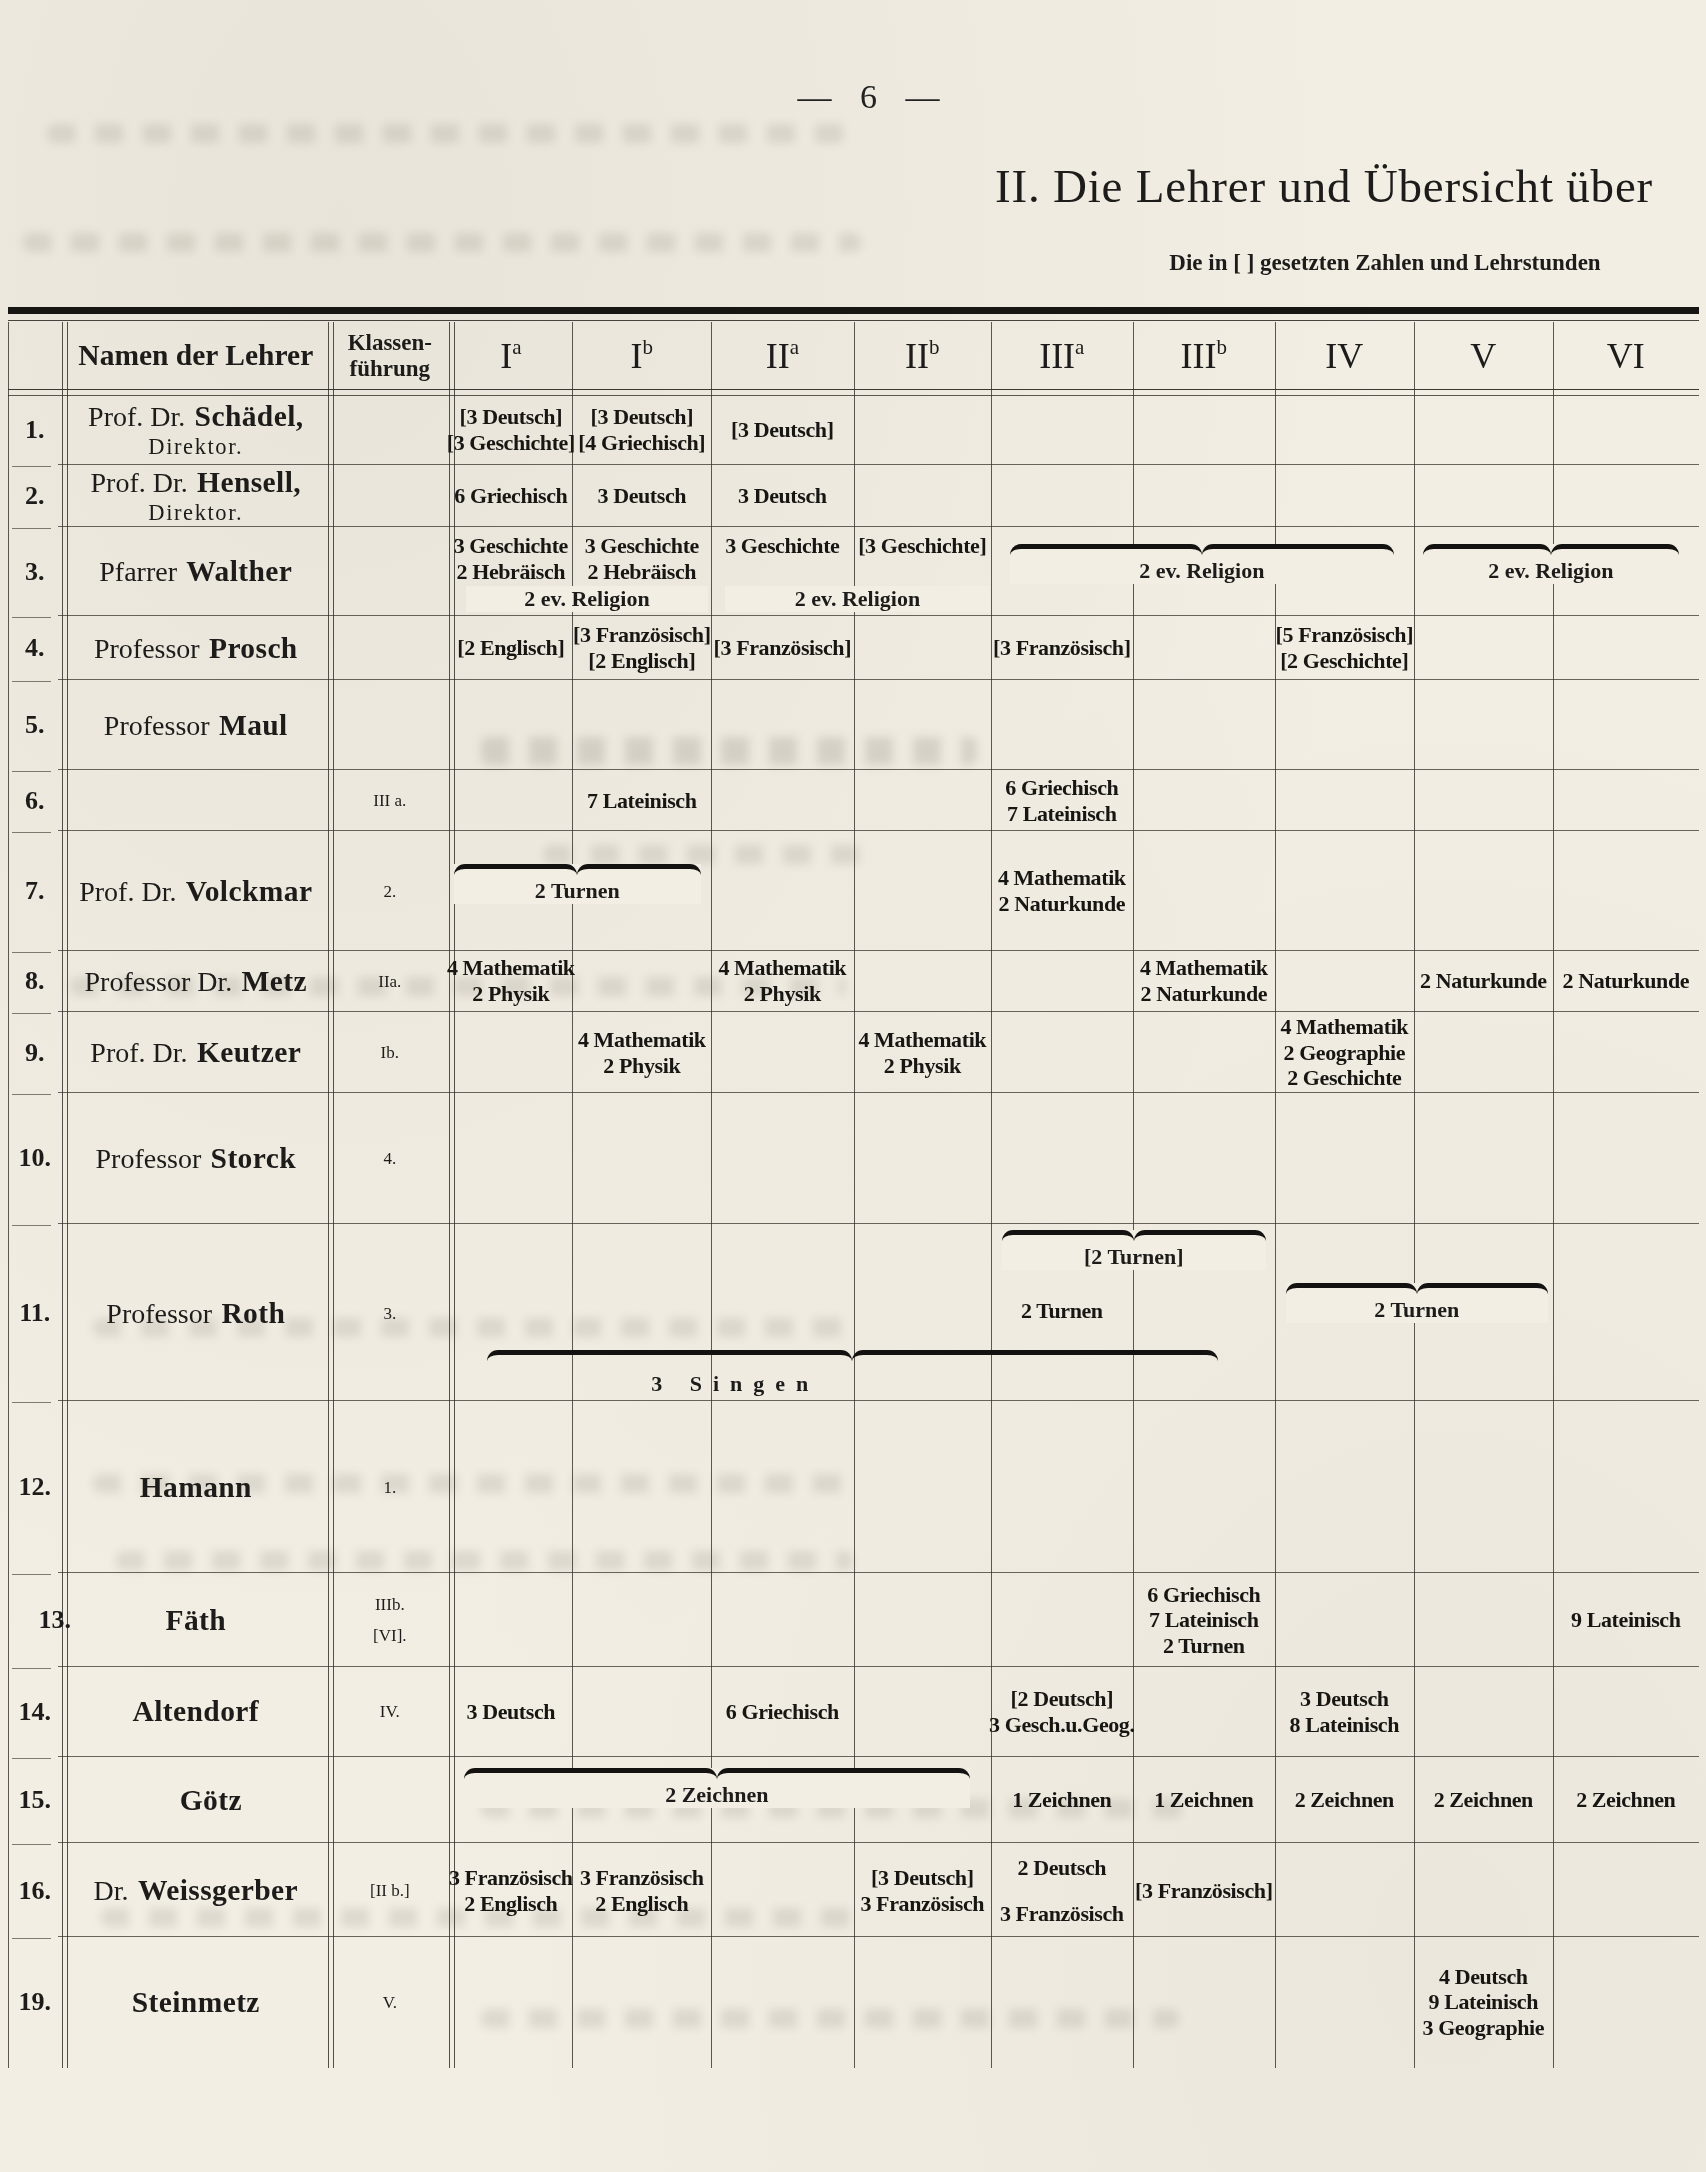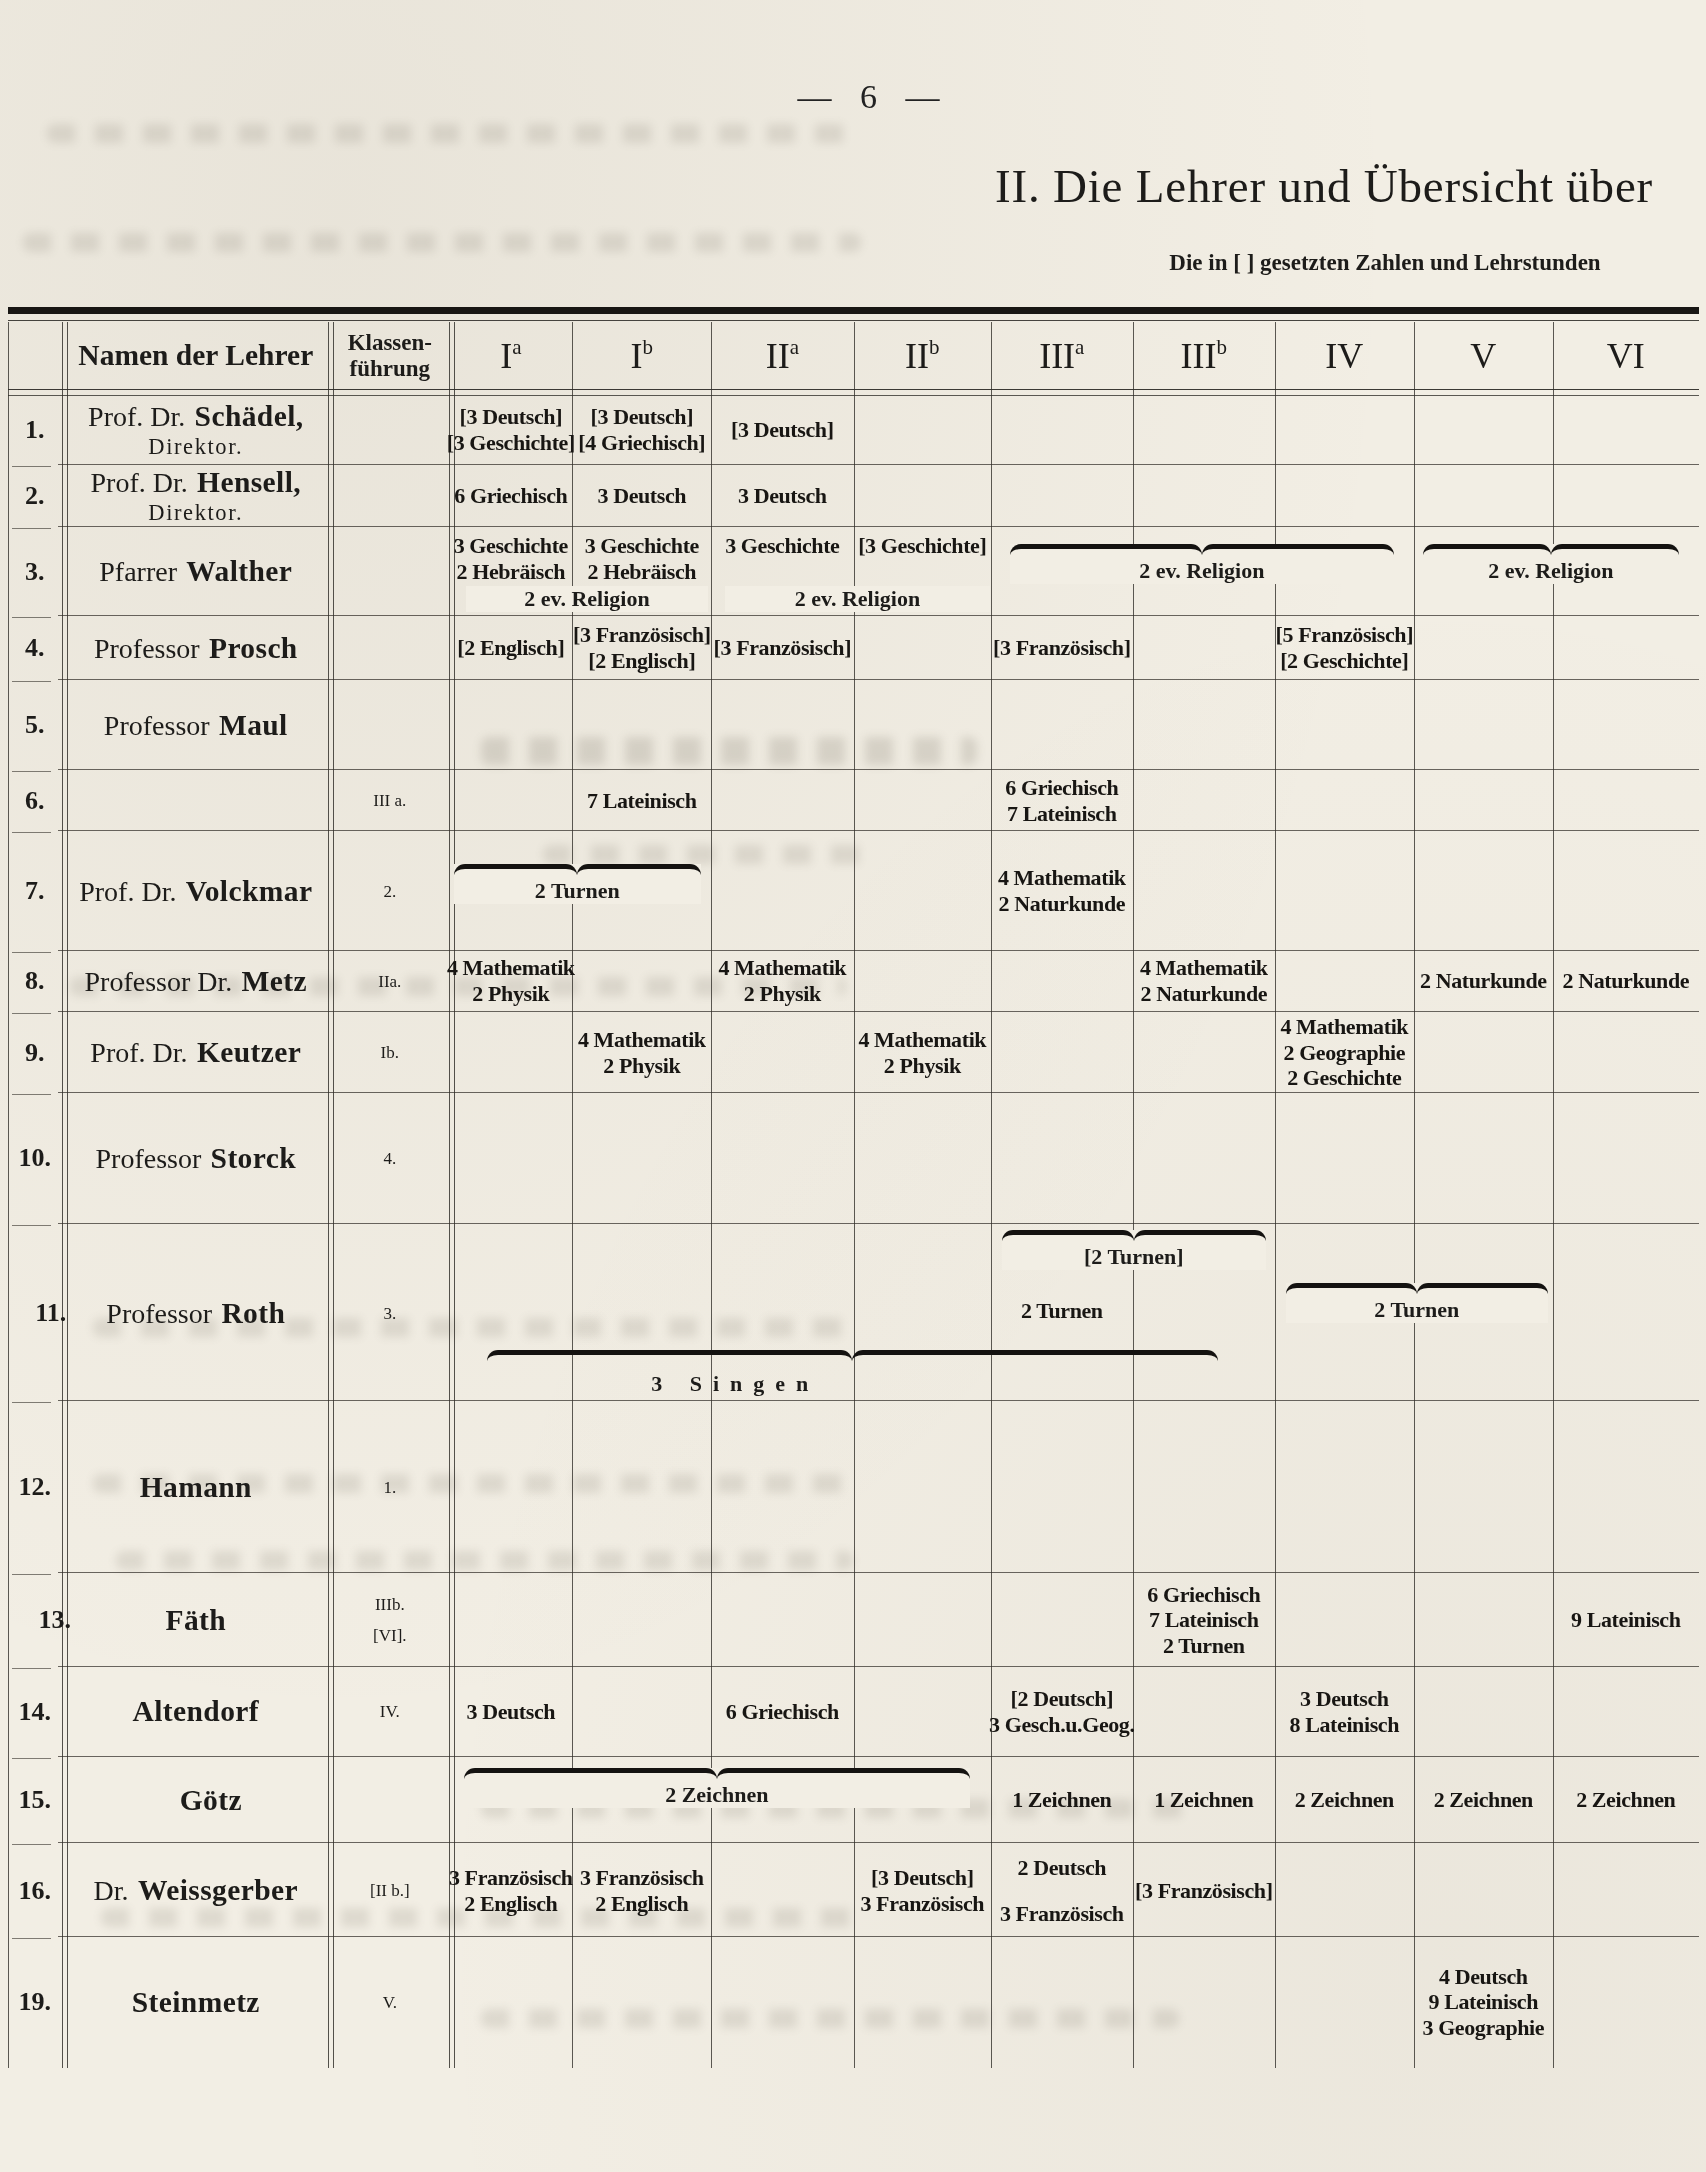--- a/index.html
+++ b/index.html
@@ -335,21 +335,21 @@
       <div class="cell num" style="left:0;width:54px;">10.</div>
       <div class="cell name" style="left:54px;width:268px;text-align:right;">
         <span class="nline"><span class="npre">Professor</span><span class="nbold">Storck</span></span>
       </div>
       <div class="cell" style="left:322px;width:120px;">
           <span class="kfv">4.</span>
         </div>
     </div>
 
     <div class="row" style="top:917px;height:178px;">
-      <div class="cell num" style="left:0;width:54px;padding-left:16px;">11.</div>
+      <div class="cell num" style="left:0;width:54px;">11.</div>
       <div class="cell name" style="left:54px;width:268px;">
         <span class="nline"><span class="npre">Professor</span><span class="nbold">Roth</span></span>
       </div>
       <div class="cell" style="left:322px;width:120px;">
           <span class="kfv">3.</span>
         </div>
       <div class="bgroup" style="left:994px;width:264px;top:6.2px;">
         <div class="brace">
             <i></i>
             <i></i>

